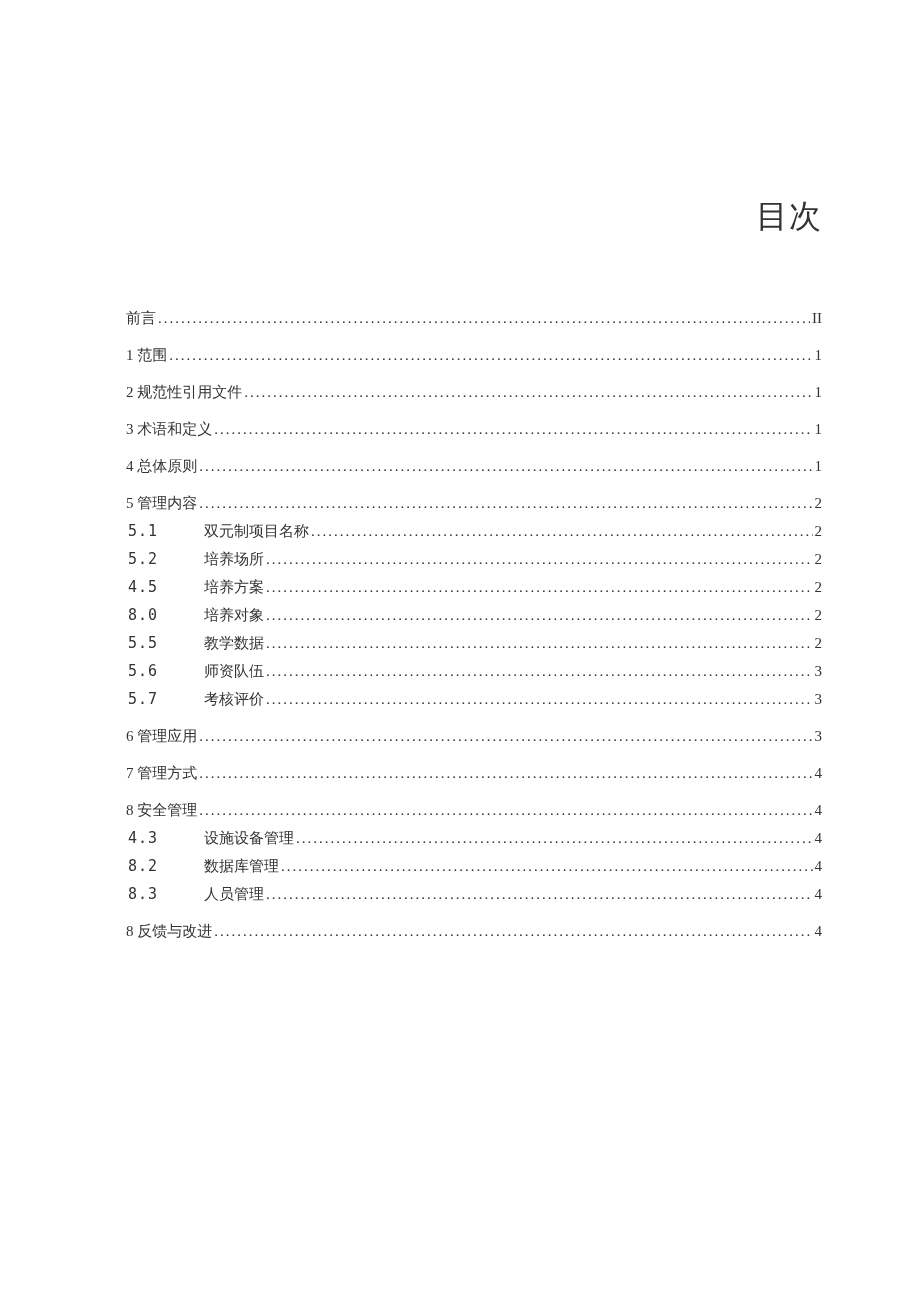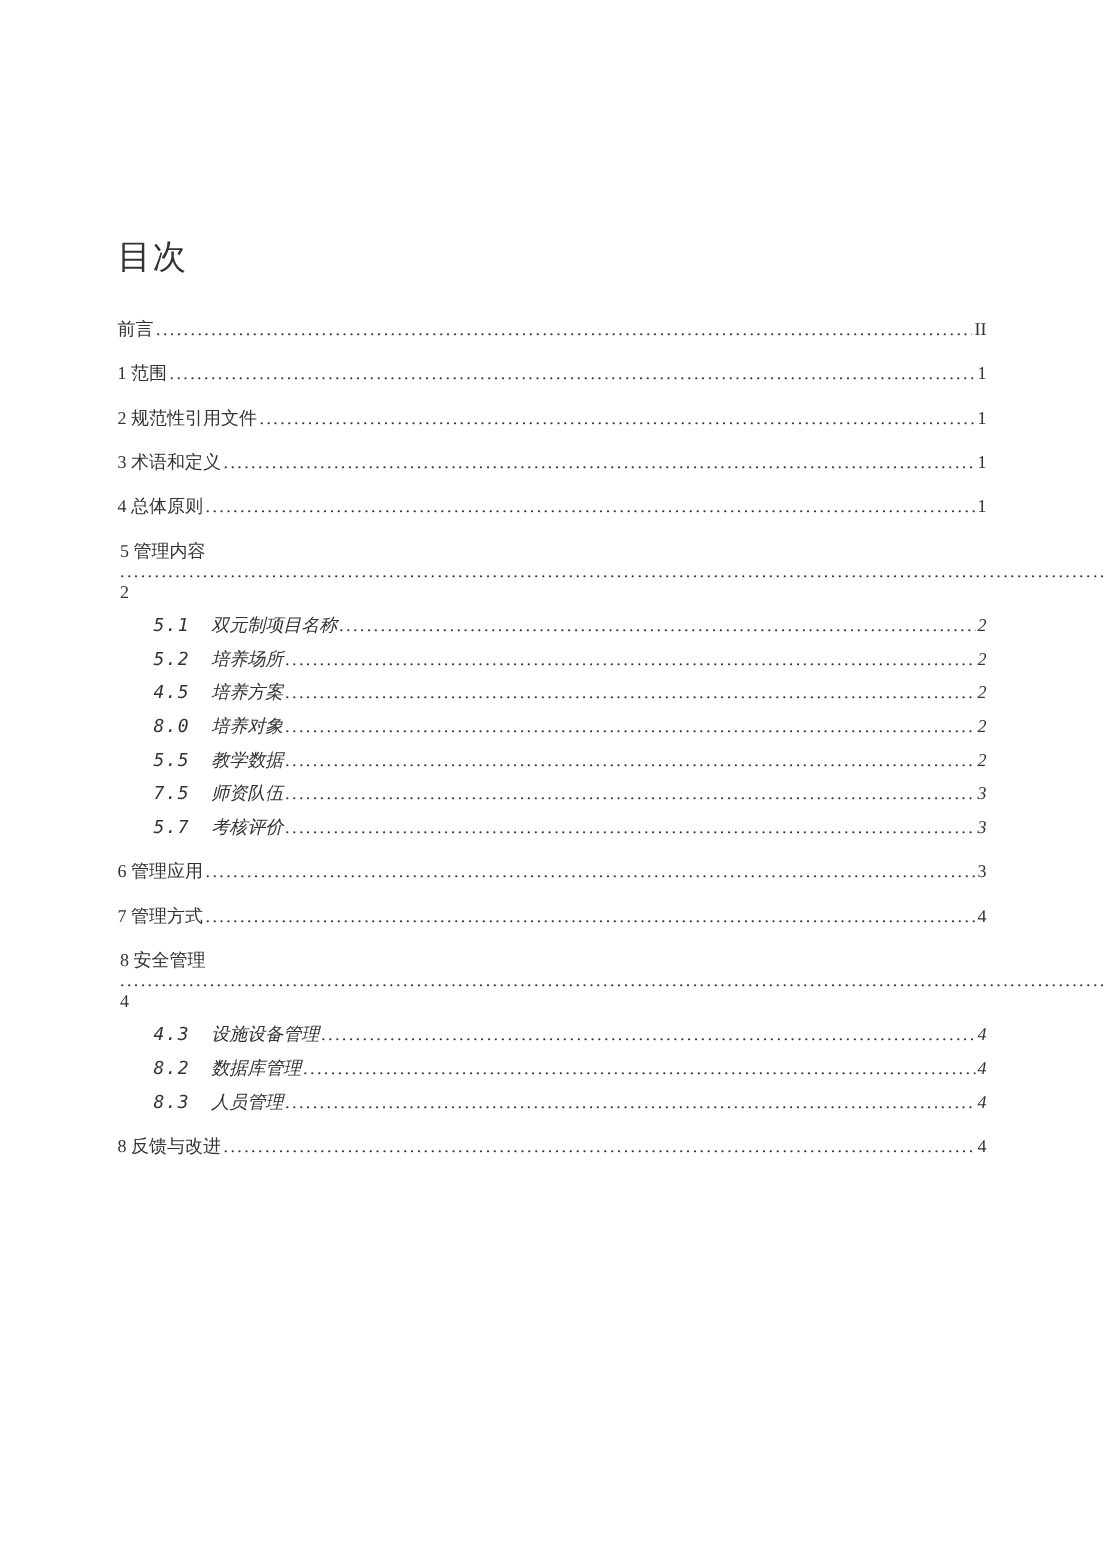--- a/index.html
+++ b/index.html
@@ -12,47 +12,47 @@
       height: 1301px;
       background: #ffffff;
       font-family: "SimSun", "宋体", serif;
       color: #333333;
       position: relative;
     }
     .page {
       padding: 195px 98px 0 98px;
     }
     .title {
-      text-align: left;
-      font-size: 28px;
+      text-align: right;
+      font-size: 32px;
       font-weight: normal;
       color: #333333;
-      margin-bottom: 32px;
+      margin-bottom: 70px;
       letter-spacing: 1px;
     }
     .toc {
       font-size: 15px;
       color: #333333;
     }
     .toc-entry {
       display: flex;
       align-items: baseline;
       margin-bottom: 18px;
       white-space: nowrap;
     }
     .toc-entry.level-1 {
       margin-bottom: 18px;
     }
     .toc-entry.level-2 {
       padding-left: 30px;
       margin-bottom: 9px;
-      font-style: italic;
     }
     .toc-entry .label {
       flex-shrink: 0;
+      margin-left: 28px;
     }
     .toc-entry .num {
       font-family: "SimSun", "宋体", monospace;
       letter-spacing: 1px;
       display: inline-block;
       min-width: 48px;
     }
     .toc-entry .dots {
       flex: 1;
       overflow: hidden;
@@ -64,21 +64,20 @@
       content: ".........................................................................................................................................................";
     }
     .toc-entry .page-num {
       flex-shrink: 0;
     }
     .section-group {
       margin-bottom: 18px;
     }
     .section-group .toc-entry.level-1 {
       margin-bottom: 9px;
-      flex-direction: column;
     }
     .section-group .toc-entry.level-2:last-child {
       margin-bottom: 0;
     }
   </style>
 </head>
 <body>
 
 <div class="page">
   <h1 class="title">目次</h1>
@@ -145,21 +144,21 @@
         <span class="dots"></span>
         <span class="page-num">2</span>
       </div>
       <div class="toc-entry level-2">
         <span class="num">5.5</span>
         <span class="label">教学数据</span>
         <span class="dots"></span>
         <span class="page-num">2</span>
       </div>
       <div class="toc-entry level-2">
-        <span class="num">7.5</span>
+        <span class="num">5.6</span>
         <span class="label">师资队伍</span>
         <span class="dots"></span>
         <span class="page-num">3</span>
       </div>
       <div class="toc-entry level-2">
         <span class="num">5.7</span>
         <span class="label">考核评价</span>
         <span class="dots"></span>
         <span class="page-num">3</span>
       </div>

